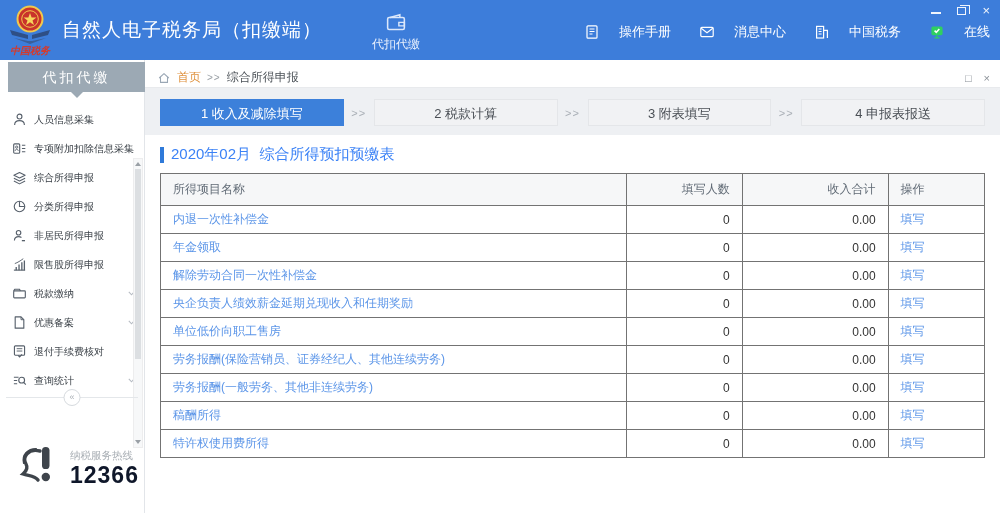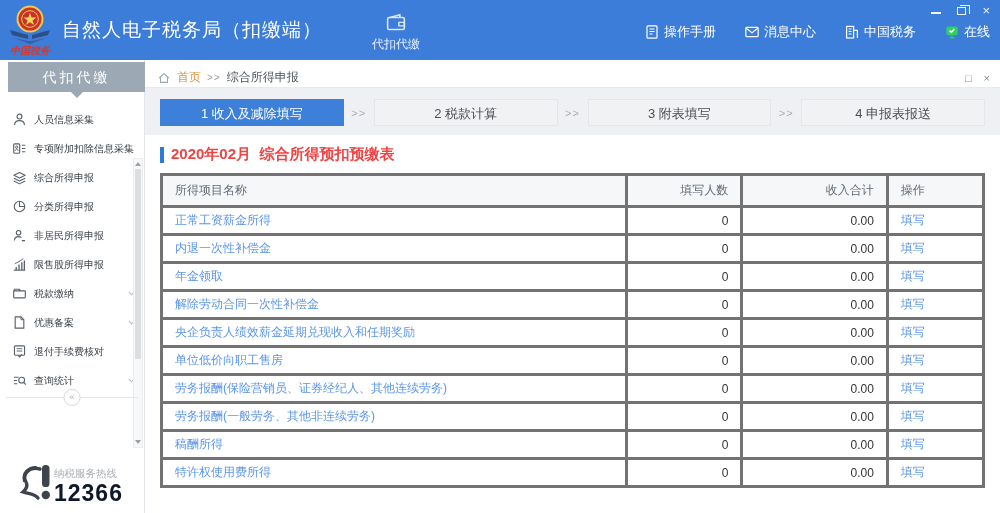--- a/index.html
+++ b/index.html
@@ -13,42 +13,42 @@
   .app-title { font-size:19px; margin-left:10px; letter-spacing:1px; white-space:nowrap; }
   .header-tab { margin-left:50px; display:flex; flex-direction:column; align-items:center; gap:2px; font-size:12px; color:#eaf1fd; cursor:pointer; margin-top:4px; }
   .header-tab svg { width:22px; height:22px; color:#dce8fb; }
   .header-right { margin-left:auto; display:flex; flex-direction:column; align-items:flex-end; padding-right:10px; height:100%; }
   .win-controls { display:flex; gap:16px; margin-top:5px; align-items:center; }
   .win-btn { color:rgba(255,255,255,.92); font-size:11px; line-height:11px; cursor:pointer; }
   .win-min { width:10px; height:2px; background:rgba(255,255,255,.92); margin-top:5px; }
   .win-restore { width:9px; height:8px; border:1px solid rgba(255,255,255,.92); position:relative; }
   .win-restore:before { content:""; position:absolute; top:-3px; left:2px; width:9px; height:8px; border:1px solid rgba(255,255,255,.92); border-bottom:none; border-left:none; }
   .header-menu { display:flex; gap:28px; margin-top:7px; font-size:13px; align-items:center; }
-  .hmenu-item { display:flex; align-items:center; gap:4px; cursor:pointer; white-space:nowrap; }
+  .hmenu-item { display:flex; align-items:center; gap:19px; cursor:pointer; white-space:nowrap; }
   .hmenu-item svg { width:16px; height:16px; }
 
   
   .main { flex:1; display:flex; min-height:0; }
 
   
   .sidebar { width:145px; background:#fff; flex-shrink:0; position:relative; border-right:1px solid #e2e5e9; }
   .sidebar-title { margin:2px 0 0 8px; width:137px; height:30px; background:#9ca9b4; color:#fff; text-align:center; line-height:30px; font-size:14px; letter-spacing:3px; position:relative; }
   .sidebar-title:after { content:""; position:absolute; bottom:-6px; left:50%; margin-left:-6px; border-left:6px solid transparent; border-right:6px solid transparent; border-top:6px solid #9ca9b4; }
   .side-menu { padding:13px 0 0 12px; }
   .side-item { display:flex; align-items:center; gap:7px; height:29px; font-size:10px; color:#3a4047; cursor:pointer; position:relative; padding-right:7px; white-space:nowrap; }
   .side-item svg.ic { width:15px; height:15px; color:#57606b; flex-shrink:0; }
   .side-item .chev { position:absolute; right:8px; width:9px; height:9px; color:#b6bcc3; }
   .side-scroll { position:absolute; right:1px; top:98px; width:10px; height:290px; background:#f7f8f9; border:1px solid #ededee; }
   .scroll-arrow-up, .scroll-arrow-down { position:absolute; left:1px; width:0; height:0; border-left:3px solid transparent; border-right:3px solid transparent; }
   .scroll-arrow-up { top:3px; border-bottom:4px solid #9aa0a6; }
   .scroll-arrow-down { bottom:3px; border-top:4px solid #9aa0a6; }
   .scroll-thumb { position:absolute; left:1px; top:10px; width:6px; height:190px; background:#dcdfe2; }
   .collapse-row { position:absolute; top:337px; left:6px; right:6px; border-top:1px solid #e4e7ea; }
   .collapse-btn { position:absolute; top:-9px; left:50%; transform:translateX(-50%); width:17px; height:17px; border:1px solid #d6dade; border-radius:50%; background:#fff; color:#a9afb5; font-size:9px; line-height:15px; text-align:center; cursor:pointer; }
-  .hotline { position:absolute; left:16px; bottom:8px; display:flex; align-items:flex-end; gap:0; }
+  .hotline { position:absolute; left:16px; bottom:26px; display:flex; align-items:flex-end; gap:16px; }
   .hotline-text .t1 { font-size:10.5px; color:#a8aeb4; margin-bottom:1px; }
   .hotline-text .t2 { font-size:23px; font-weight:bold; color:#0f172a; letter-spacing:1px; line-height:1; }
 
   
   .content { flex:1; display:flex; flex-direction:column; min-width:0; }
   .breadcrumb-bar { height:28px; background:#fff; border-bottom:1px solid #e8eaed; display:flex; align-items:center; padding:8px 10px 0 12px; font-size:12px; gap:6px; flex-shrink:0; }
   .bc-home-icon { width:14px; height:14px; color:#9aa7b5; }
   .bc-home { color:#df923f; cursor:pointer; }
   .bc-sep { color:#9aa0a6; font-size:10px; letter-spacing:1px; }
   .bc-cur { color:#4c5258; }
@@ -57,24 +57,24 @@
 
   .content-body { flex:1; display:flex; flex-direction:column; background:#eef0f3; min-height:0; }
   .steps { display:flex; align-items:center; padding:11px 15px 9px 15px; flex-shrink:0; }
   .step { flex:1; height:27px; line-height:27px; text-align:center; font-size:13px; background:#f1f2f4; border:1px solid #e4e6e9; color:#4a4f55; cursor:pointer; white-space:nowrap; overflow:hidden; }
   .step.active { background:#3c80da; border-color:#3c80da; color:#fff; }
   .step-sep { width:30px; text-align:center; color:#a9afb6; font-size:11px; flex-shrink:0; letter-spacing:1px; }
 
   .panel { flex:1; background:#fff; padding:6px 15px 0 15px; min-height:0; }
   .panel-title { display:flex; align-items:center; gap:7px; margin:4px 0 9px 0; }
   .panel-title .bar { width:4px; height:16px; background:#2f7ad9; flex-shrink:0; }
-  .panel-title .txt { font-size:15px; font-weight:bold; color:#ef4444; white-space:pre; }
+  .panel-title .txt { font-size:15px; font-weight:normal; color:#3b82f6; white-space:pre; }
 
   table { width:100%; border-collapse:collapse; table-layout:fixed; font-size:12px; }
-  th, td { border:3px solid #737373; }
+  th, td { border:1px solid #737373; }
   thead th { background:#f6f7f8; color:#616b76; font-weight:normal; height:32px; padding:0 12px; text-align:left; }
   thead th.num { text-align:right; }
   tbody td { height:28px; padding:0 12px; color:#333; background:#fff; }
   tbody td.num { text-align:right; }
   .link { color:#5b95e8; cursor:pointer; text-decoration:none; }
 </style>
 </head>
 <body>
 
 <div class="app">
@@ -295,26 +295,20 @@
             <thead>
                 <tr id="table-head-row">
                   <th>所得项目名称</th>
                   <th class="num">填写人数</th>
                   <th class="num">收入合计</th>
                   <th>操作</th>
                 </tr>
               </thead>
             <tbody id="table-body">
                 <tr>
-                  <td><span class="link">正常工资薪金所得</span></td>
-                  <td class="num">0</td>
-                  <td class="num">0.00</td>
-                  <td><span class="link">填写</span></td>
-                </tr>
-                <tr>
                   <td><span class="link">内退一次性补偿金</span></td>
                   <td class="num">0</td>
                   <td class="num">0.00</td>
                   <td><span class="link">填写</span></td>
                 </tr>
                 <tr>
                   <td><span class="link">年金领取</span></td>
                   <td class="num">0</td>
                   <td class="num">0.00</td>
                   <td><span class="link">填写</span></td>

